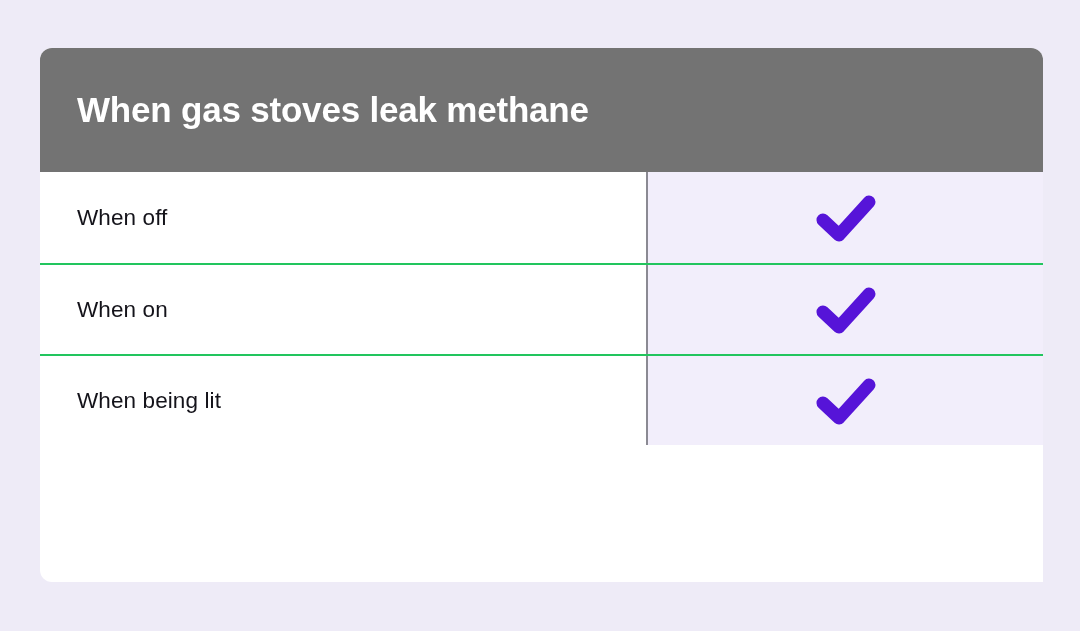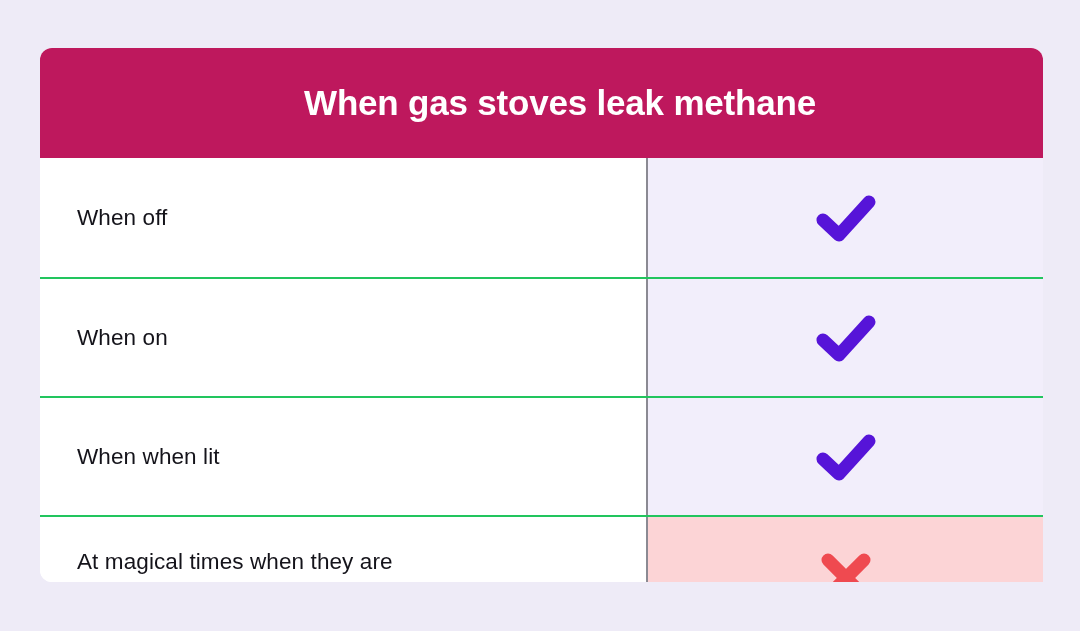--- a/index.html
+++ b/index.html
@@ -28,46 +28,45 @@
     width: 1003px;
     height: 534px;
     border-radius: 12px 12px 0 12px;
     overflow: hidden;
     background: #ffffff;
     box-sizing: border-box;
   }
 
   
   .table-header {
-    height: 110px;
-    background: #be185d;
+    height: 124px;
+    background: #737373;
     display: flex;
     align-items: center;
     box-sizing: border-box;
     padding-left: 37px;
-    justify-content: center;
   }
   .table-header-title {
     color: #ffffff;
     font-size: 35px;
     font-weight: bold;
     letter-spacing: -0.2px;
     line-height: 1.1;
     white-space: nowrap;
   }
 
   
   .table-body {
     position: relative;
     height: 424px;
   }
 
   .table-row {
     display: flex;
-    height: 119px;
+    height: 91px;
     box-sizing: border-box;
     position: relative;
   }
   .table-row.row-last {
     height: 123px;
   }
   .table-row + .table-row {
     border-top: 2px solid #22c55e;
   }
 
@@ -135,37 +134,26 @@
         </div>
         <div class="cell-mark">
           <svg class="mark-icon" width="64" height="52" viewBox="0 0 64 52" aria-hidden="true">
             <path d="M9 28 L25 43 L55 10" fill="none" stroke="#5614d8" stroke-width="13" stroke-linecap="round" stroke-linejoin="round"></path>
           </svg>
         </div>
       </div>
 
       <div class="table-row">
         <div class="cell-label">
-          <span class="cell-label-text">When when lit</span>
+          <span class="cell-label-text">When being lit</span>
         </div>
         <div class="cell-mark">
           <svg class="mark-icon" width="64" height="52" viewBox="0 0 64 52" aria-hidden="true">
             <path d="M9 28 L25 43 L55 10" fill="none" stroke="#5614d8" stroke-width="13" stroke-linecap="round" stroke-linejoin="round"></path>
           </svg>
         </div>
       </div>
 
-      <div class="table-row row-last">
-        <div class="cell-label">
-          <span class="cell-label-text">At magical times when they are
-neither off nor on, nor being lit</span>
-        </div>
-        <div class="cell-mark mark-negative">
-          <svg class="mark-icon" width="58" height="58" viewBox="0 0 58 58" aria-hidden="true">
-            <path d="M11 11 L47 47 M47 11 L11 47" fill="none" stroke="#ef4a50" stroke-width="13" stroke-linecap="round" stroke-linejoin="round"></path>
-          </svg>
-        </div>
-      </div>
 
     </div>
   </div>
 
 </div>
 
 </body></html>

